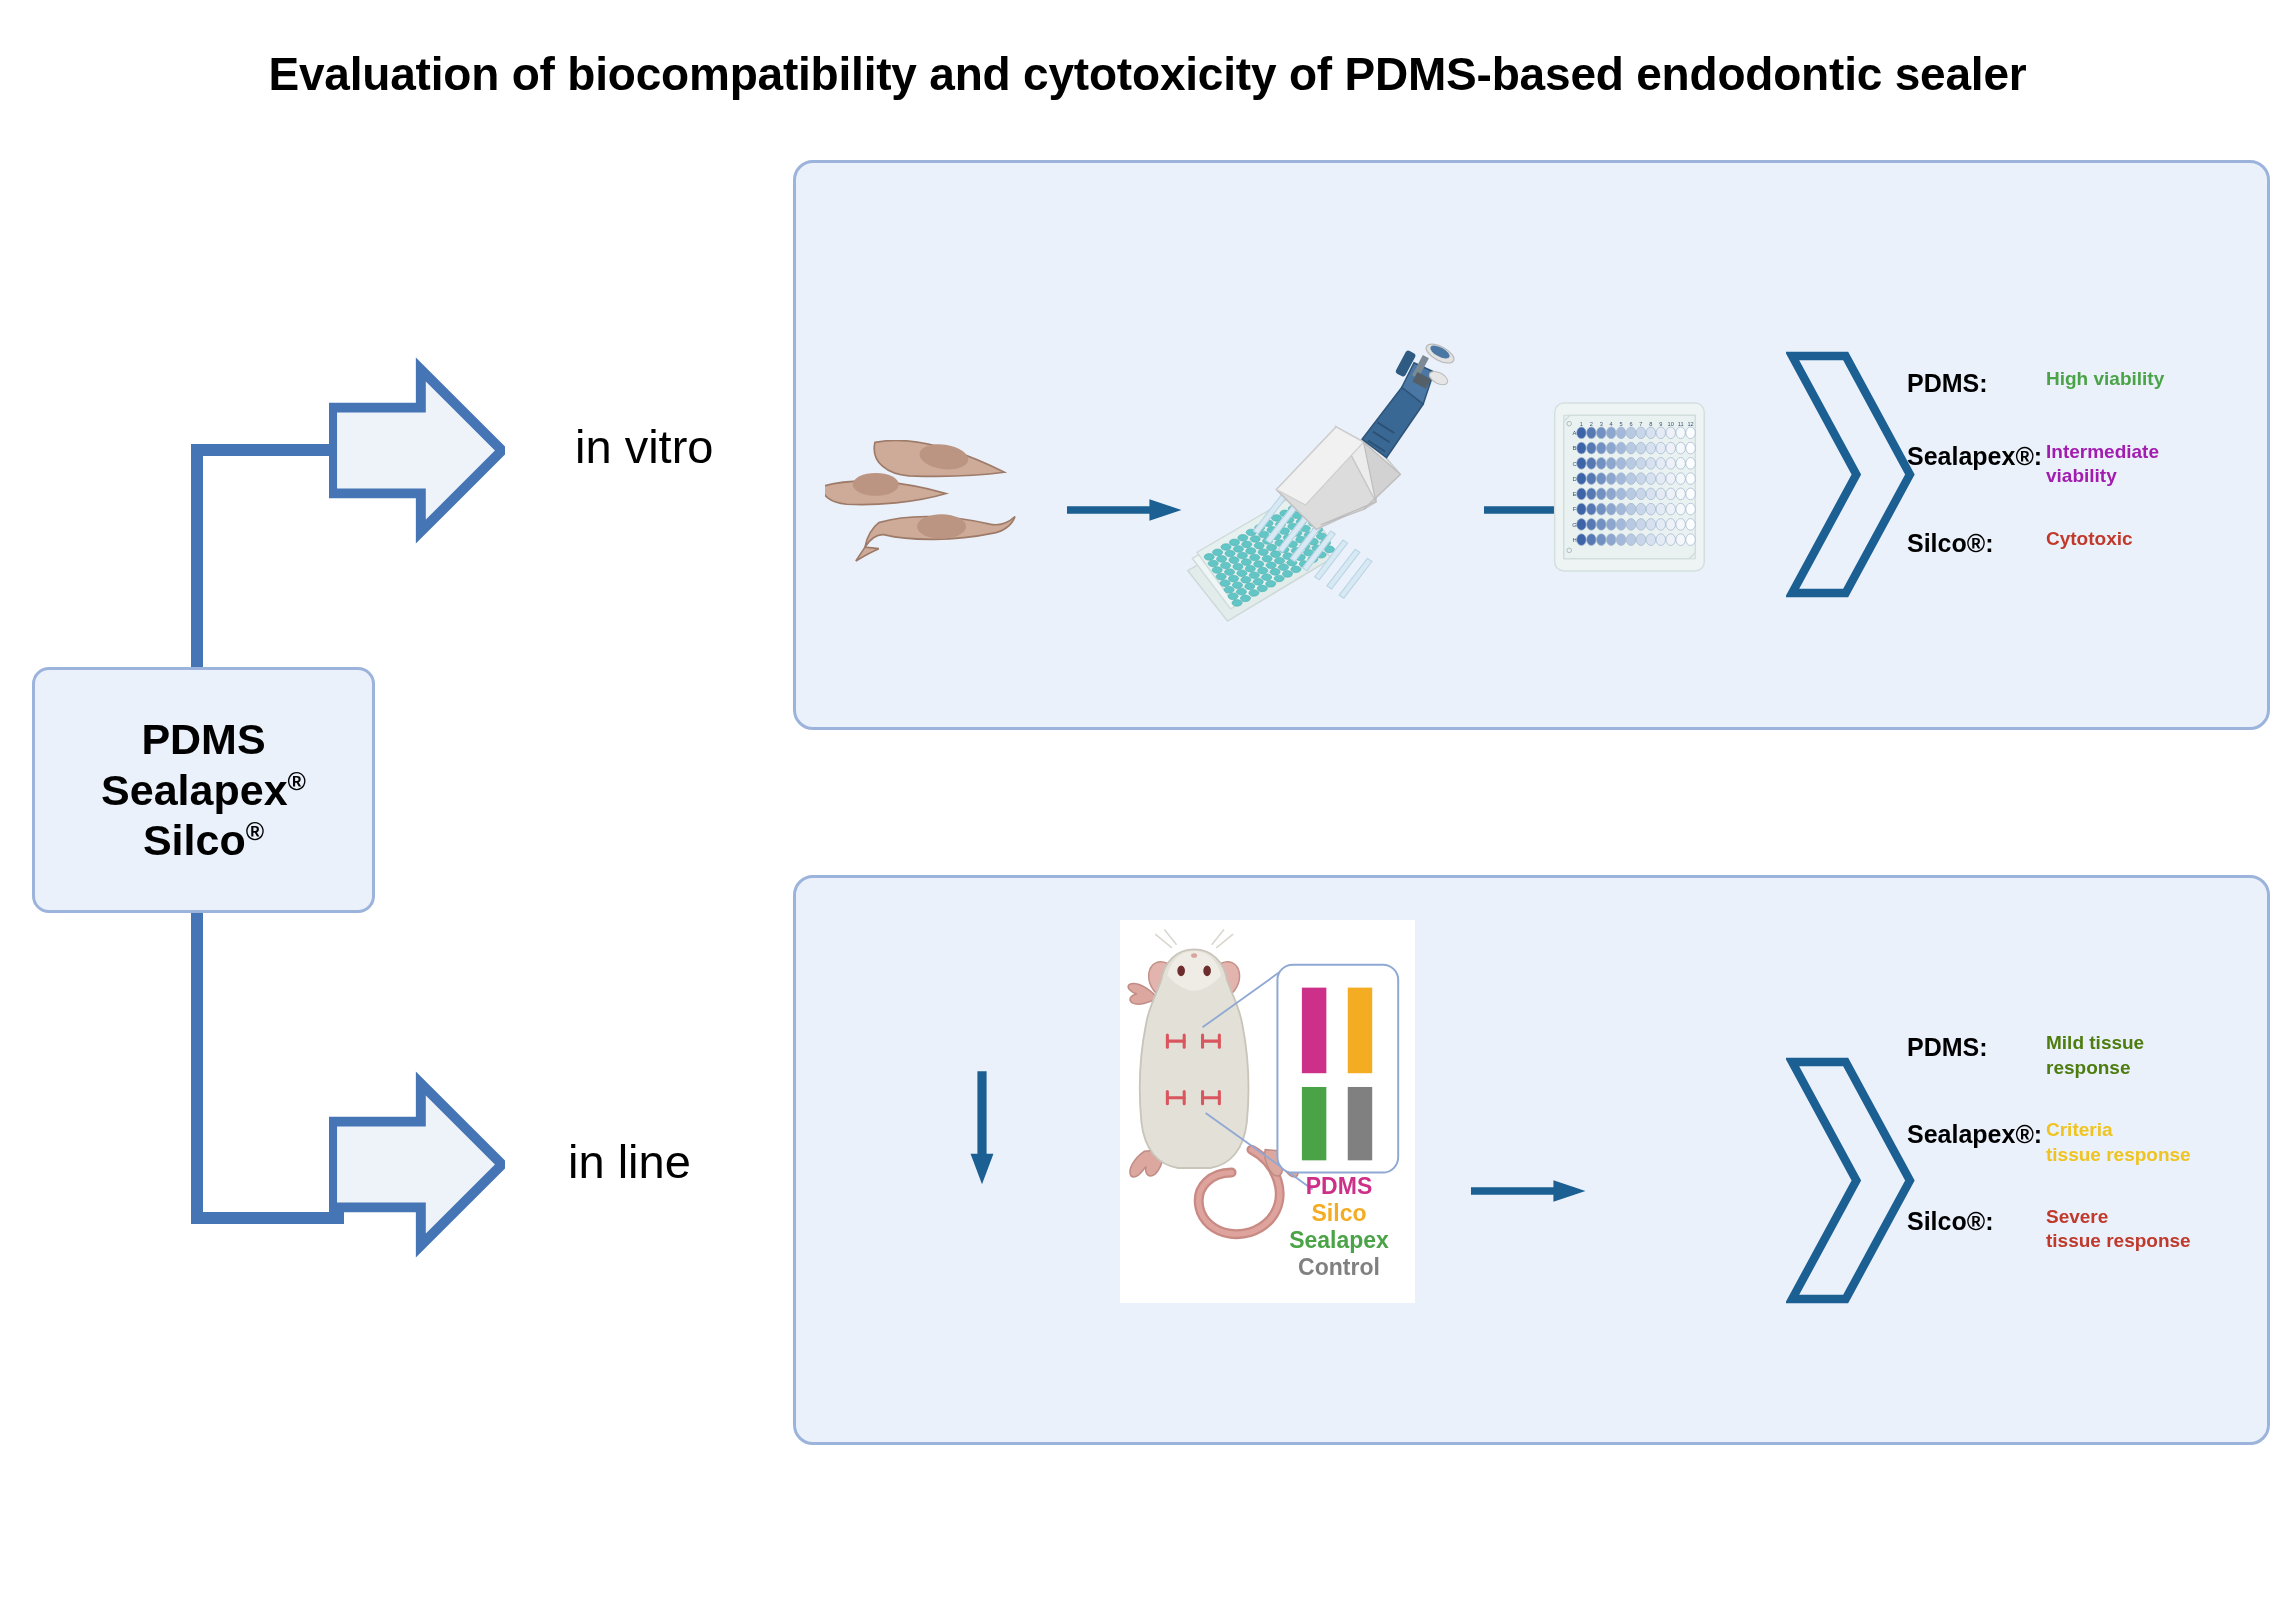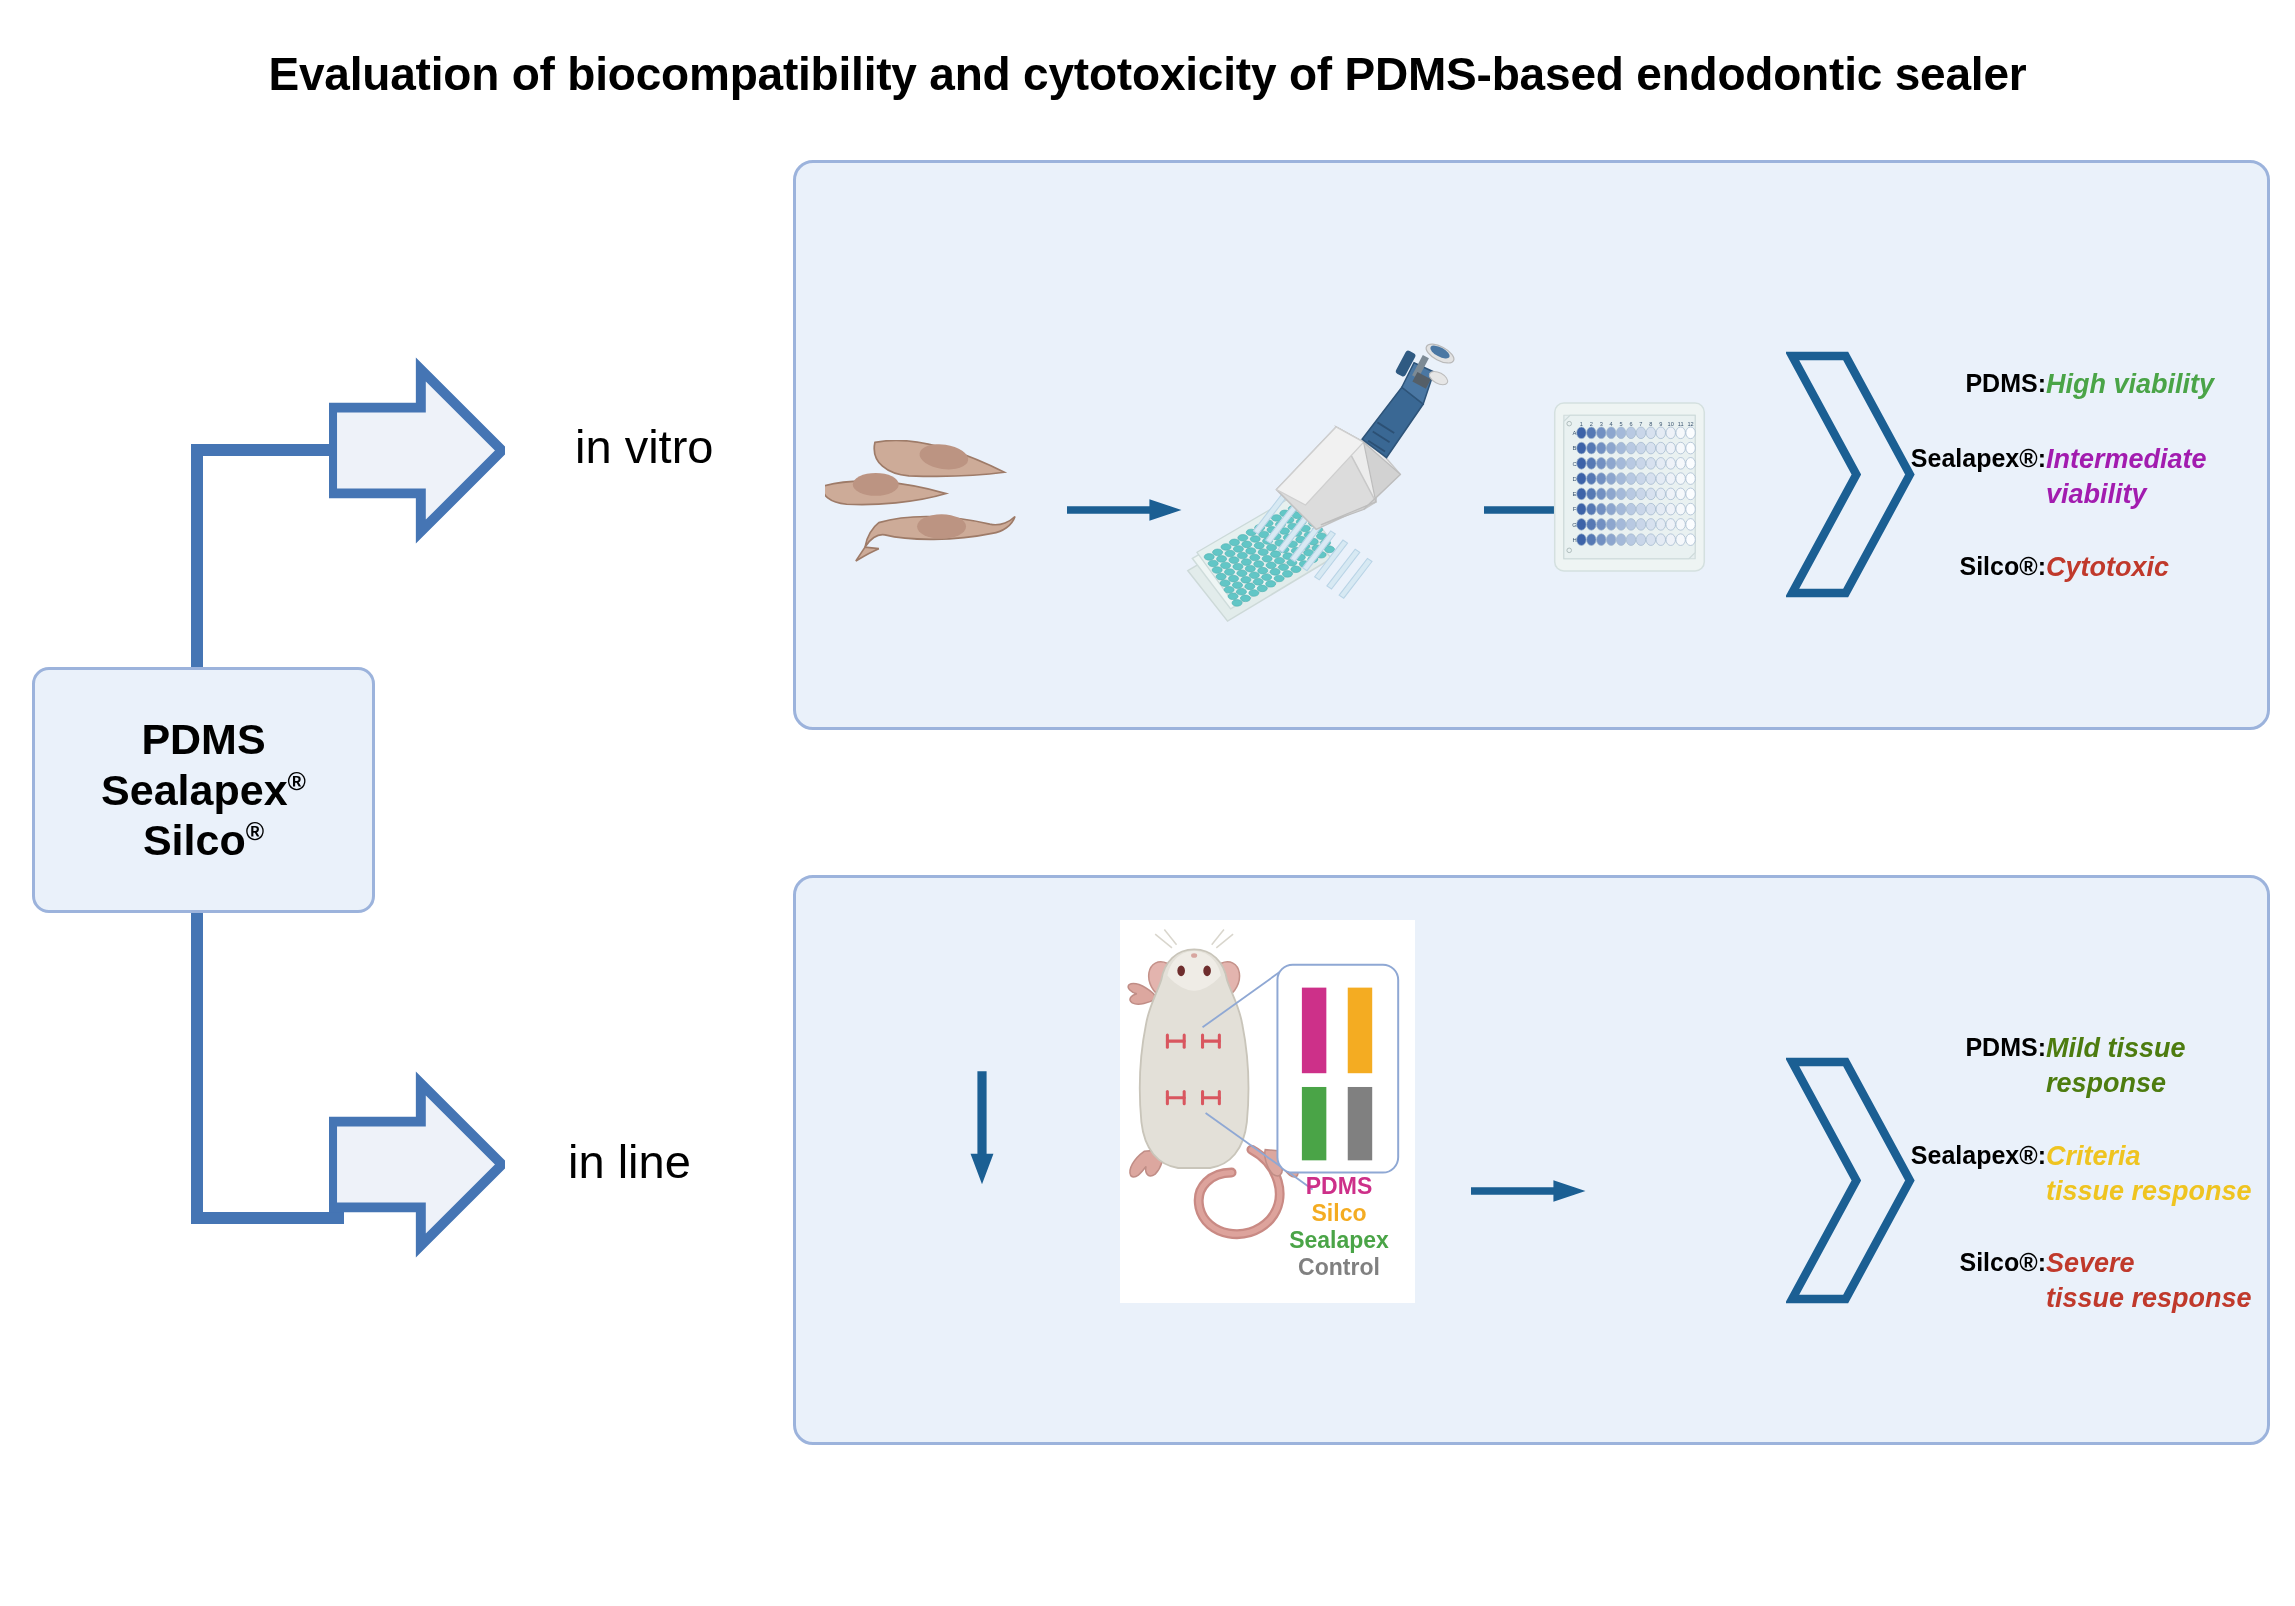--- a/index.html
+++ b/index.html
@@ -92,26 +92,25 @@
     white-space: nowrap;
   }
 
   
   .results { position: absolute; z-index: 4; }
   #results-invitro { left: 1907px; top: 367px; }
   #results-invivo  { left: 1907px; top: 1031px; }
   .result-row { display: flex; margin-bottom: 31px; }
   .result-name {
     width: 139px; font-size: 25px; font-weight: bold; color: #000;
-    white-space: nowrap; line-height: 1.3; text-align: right;
+    white-space: nowrap; line-height: 1.3;
   }
   .result-val {
-    font-size: 27px; font-weight: bold; line-height: 1.3;
+    font-size: 19px; font-weight: bold; line-height: 1.3;
     white-space: pre-line;
-    font-style: italic;
   }
   #results-invitro .result-row:nth-child(1) { margin-bottom: 40px; }
   #results-invitro .result-row:nth-child(2) { margin-bottom: 38px; }
   #results-invivo  .result-row:nth-child(1) { margin-bottom: 38px; }
   #results-invivo  .result-row:nth-child(2) { margin-bottom: 37px; }
 
   
   .chevron { position: absolute; z-index: 3; }
   #chev-invitro { left: 1786px; top: 348px;  width: 130px; height: 253px; }
   #chev-invivo  { left: 1786px; top: 1054px; width: 130px; height: 253px; }

